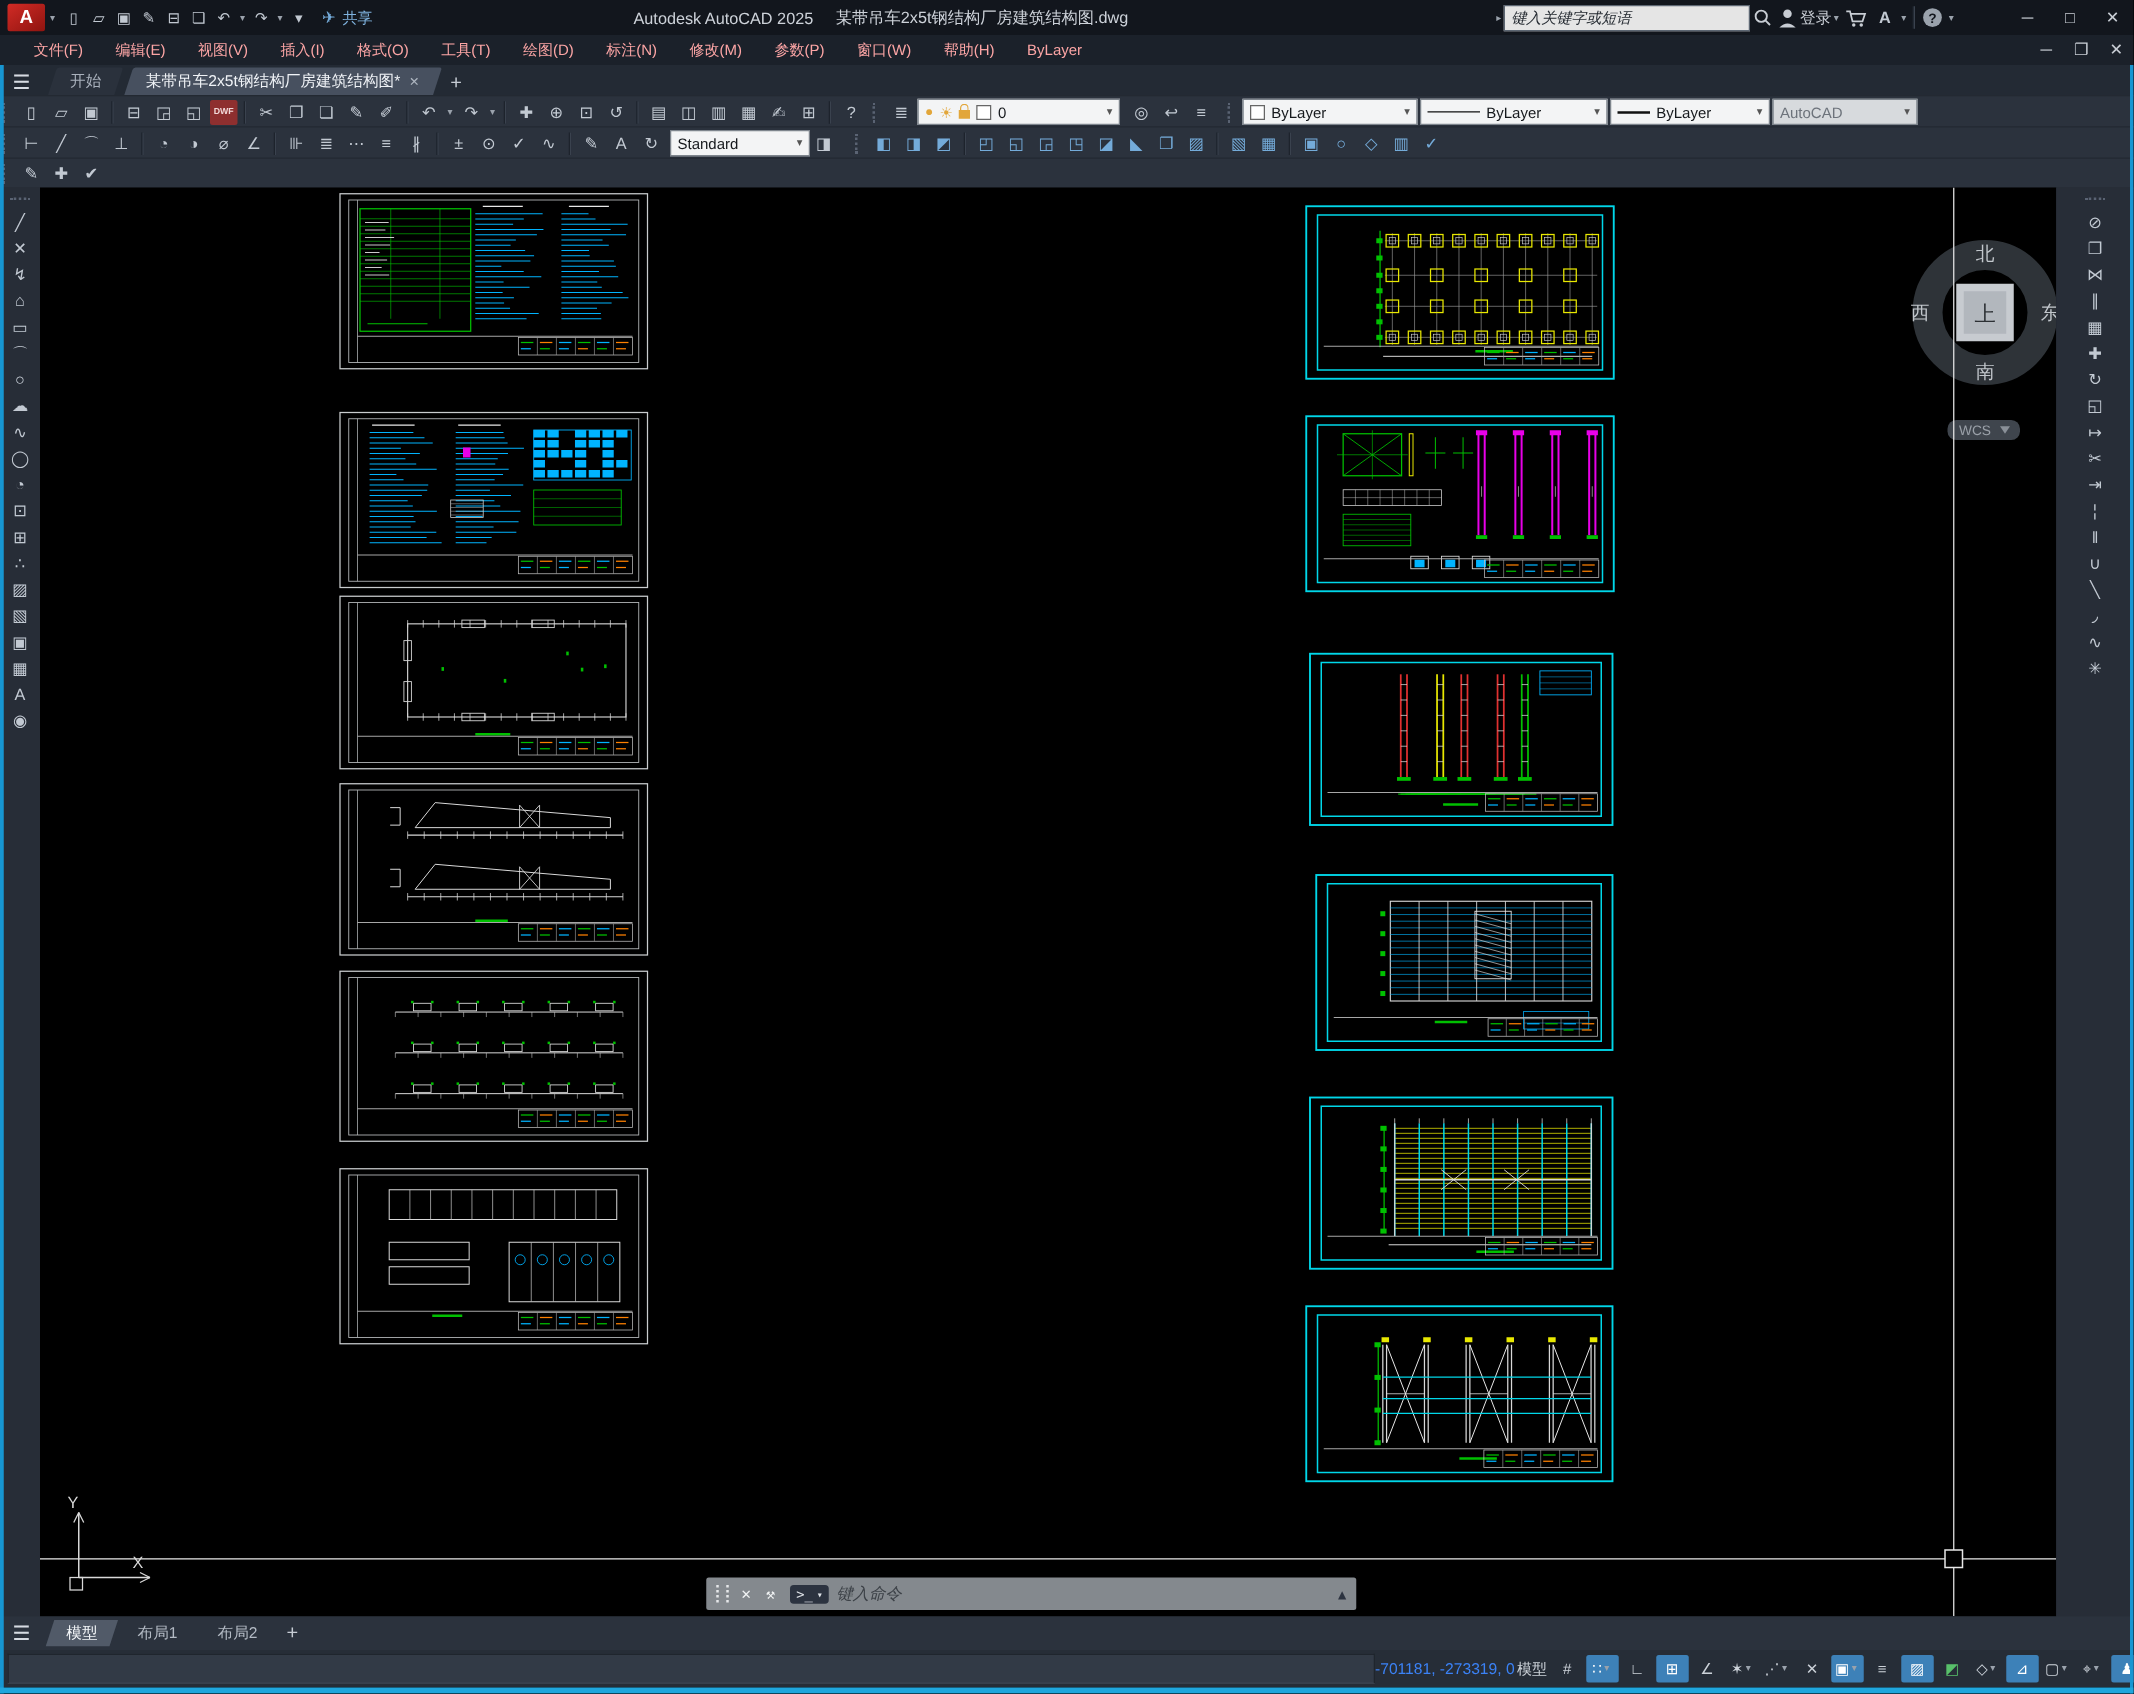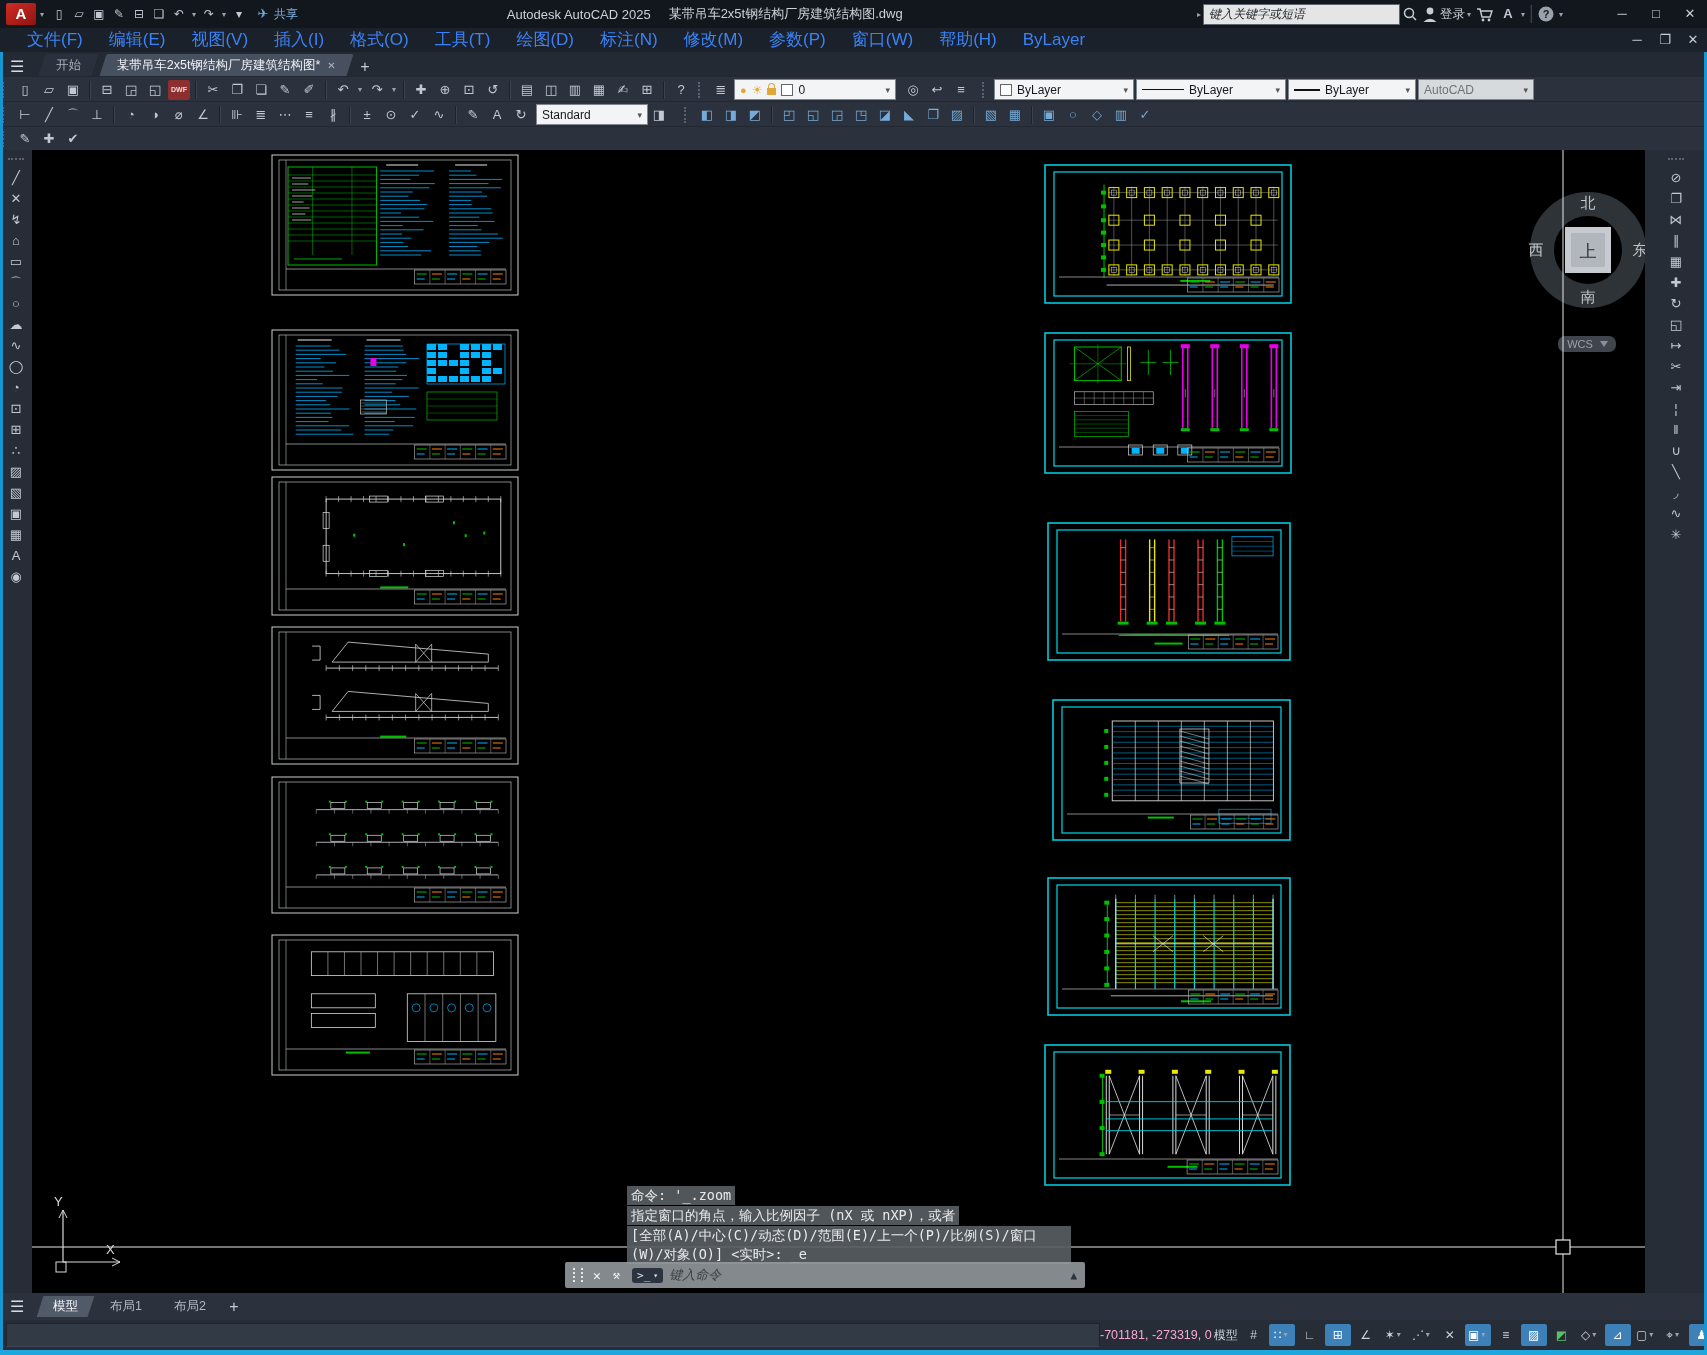--- a/index.html
+++ b/index.html
@@ -33,21 +33,21 @@
   .mini-lock{position:relative;width:9px;height:7px;background:#e2a63a;display:inline-block;margin-top:4px;}
   .mini-lock::before{content:"";position:absolute;left:1px;top:-5px;width:5px;height:5px;
         border:1.5px solid #e2a63a;border-bottom:none;border-radius:4px 4px 0 0;}
   
   #logo{width:30px;height:22px;margin:0 2px 0 6px;background:linear-gradient(145deg,#d22b25,#8e1410);
         color:#fff;font-weight:bold;font-size:15px;text-align:center;line-height:22px;border-radius:2px;}
   .title-text{color:#cdd2d9;font-size:13px;white-space:nowrap;}
   #search{width:185px;height:19px;background:#e5e5e5;border:1px solid #5c6672;color:#242a31;
           font-size:12px;font-style:italic;padding:0 5px;display:flex;align-items:center;}
   .winbtn{width:34px;height:26px;color:#c8cdd4;text-align:center;line-height:26px;font-size:13px;}
-  .menu-item{color:#3b82f6;font-size:17px;padding:0 13px;line-height:24px;white-space:nowrap;}
+  .menu-item{color:#fca5a5;font-size:12px;padding:0 13px;line-height:24px;white-space:nowrap;}
   
   .ftab{height:22px;line-height:22px;padding:0 14px;font-size:12.5px;color:#a9b1bc;
         transform:skewX(-18deg);margin-left:8px;background:#2a313c;border-radius:2px 2px 0 0;}
   .ftab>span{display:inline-block;transform:skewX(18deg);}
   .ftab.active{background:#47505f;color:#f0f3f7;}
   .hamb{color:#d6dbe2;font-size:16px;padding:0 10px;}
   .plus{color:#c6ccd4;font-size:16px;padding:0 10px;transform:none;}
   
   #workspace{left:0;top:150px;width:1707px;height:1143px;background:#272d37;}
   #dockL{left:0;top:150px;width:32px;height:1143px;background:#272d37;}
@@ -72,21 +72,21 @@
   #cmdbar .up{margin-left:auto;color:#2c3340;font-size:11px;padding-right:4px;}
   
   #laytabs{left:0;top:1293px;width:1707px;height:27px;background:#2b323d;display:flex;align-items:center;}
   .ltab{height:21px;line-height:21px;padding:0 13px;font-size:12.5px;color:#b3bac4;
         transform:skewX(-18deg);margin-left:6px;}
   .ltab>span{display:inline-block;transform:skewX(18deg);}
   .ltab.active{background:#515a68;color:#f2f5f8;}
   #statusbar{left:0;top:1320px;width:1707px;height:30px;background:#262d37;display:flex;align-items:center;}
   #traypanel{height:22px;background:#323a46;border:1px solid #1f252d;border-bottom-color:#3d4552;
              flex:0 0 auto;width:1092px;margin-left:6px;}
-  #coords{width:112px;text-align:left;color:#f9a8d4;font-size:12.5px;white-space:nowrap;}
+  #coords{width:112px;text-align:left;color:#3b82f6;font-size:12.5px;white-space:nowrap;}
   .stbtn{height:22px;min-width:22px;line-height:22px;text-align:center;font-size:12px;color:#ccd2d9;
          border-radius:2px;display:flex;align-items:center;justify-content:center;padding:0 2px;margin:0 1px;}
   .stbtn.on{background:#3d81b8;color:#fff;}
   .stbtn .lb{font-size:12px;padding:0 3px;white-space:nowrap;}
   #border-l,#border-r,#border-b{background:#1796d2;z-index:50;}
   #border-l{left:0;top:52px;width:3px;height:1303px;}
   #border-r{left:1704px;top:52px;width:3px;height:1303px;}
   #border-b{left:0;top:1350px;width:1707px;height:5px;background:#1fa6dd;}
   svg text{font-family:"Liberation Sans","DejaVu Sans",sans-serif;}
 </style>
@@ -1321,25 +1321,20 @@
           <line x1="31" y1="1060" x2="27" y2="1068" stroke="#d9d9d9" stroke-width="1"></line>
           <line x1="31" y1="1060" x2="35" y2="1068" stroke="#d9d9d9" stroke-width="1"></line>
           <line x1="88" y1="1112" x2="80" y2="1108" stroke="#d9d9d9" stroke-width="1"></line>
           <line x1="88" y1="1112" x2="80" y2="1116" stroke="#d9d9d9" stroke-width="1"></line>
           <rect x="24" y="1112" width="10" height="10" fill="none" stroke="#d9d9d9" stroke-width="1"></rect>
           <text x="22" y="1056" fill="#d9d9d9" font-size="13">Y</text>
           <text x="74" y="1104" fill="#d9d9d9" font-size="13">X</text>
         </g>
       </svg>
 
-    <div id="cmdhist" class="abs">
-        <div class="hl">命令: '_.zoom</div>
-        <div class="hl">指定窗口的角点，输入比例因子 (nX 或 nXP)，或者</div>
-        <div class="hl wrap">[全部(A)/中心(C)/动态(D)/范围(E)/上一个(P)/比例(S)/窗口(W)/对象(O)] &lt;实时&gt;: _e</div>
-      </div>
 
     <div id="cmdbar" class="abs">
       <span class="dots"></span>
       <span class="cmdx">✕</span>
       <span class="cmdx" style="font-size:12px">⚒</span>
       <span class="chip">
         <span>&gt;_</span>
           <span style="font-size:8px">▾</span>
       </span>
       <span class="ph">键入命令</span>

